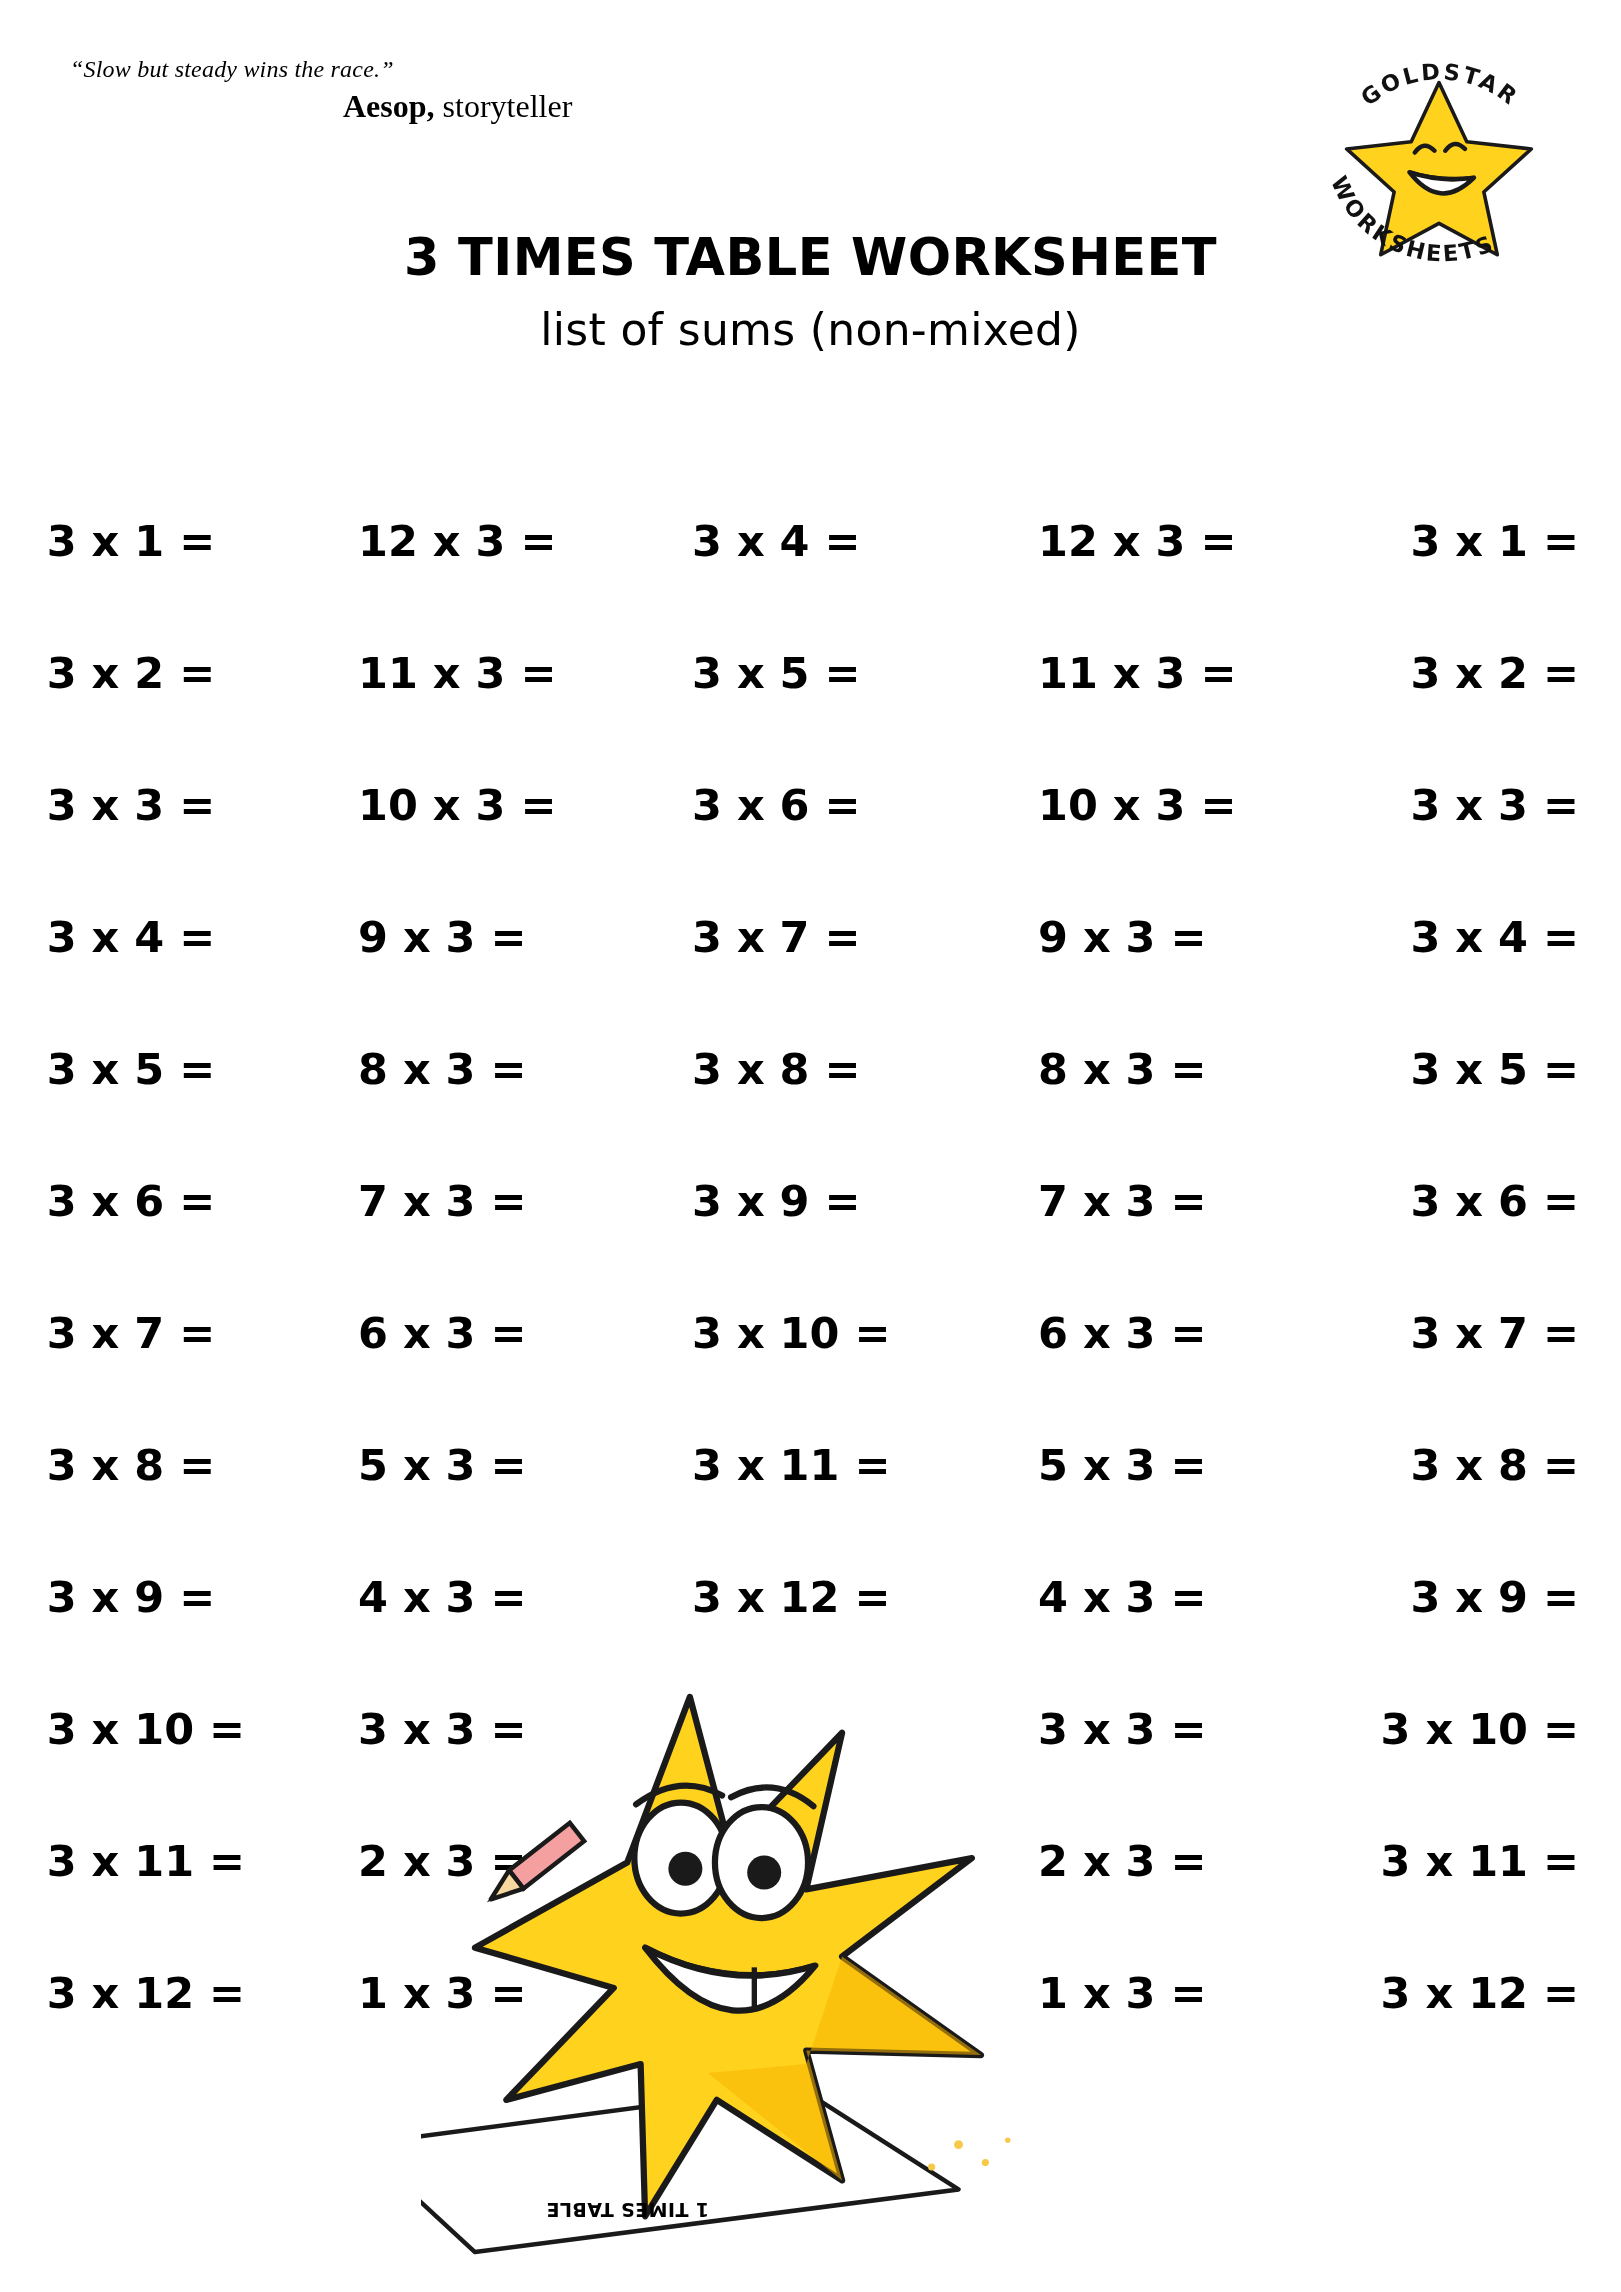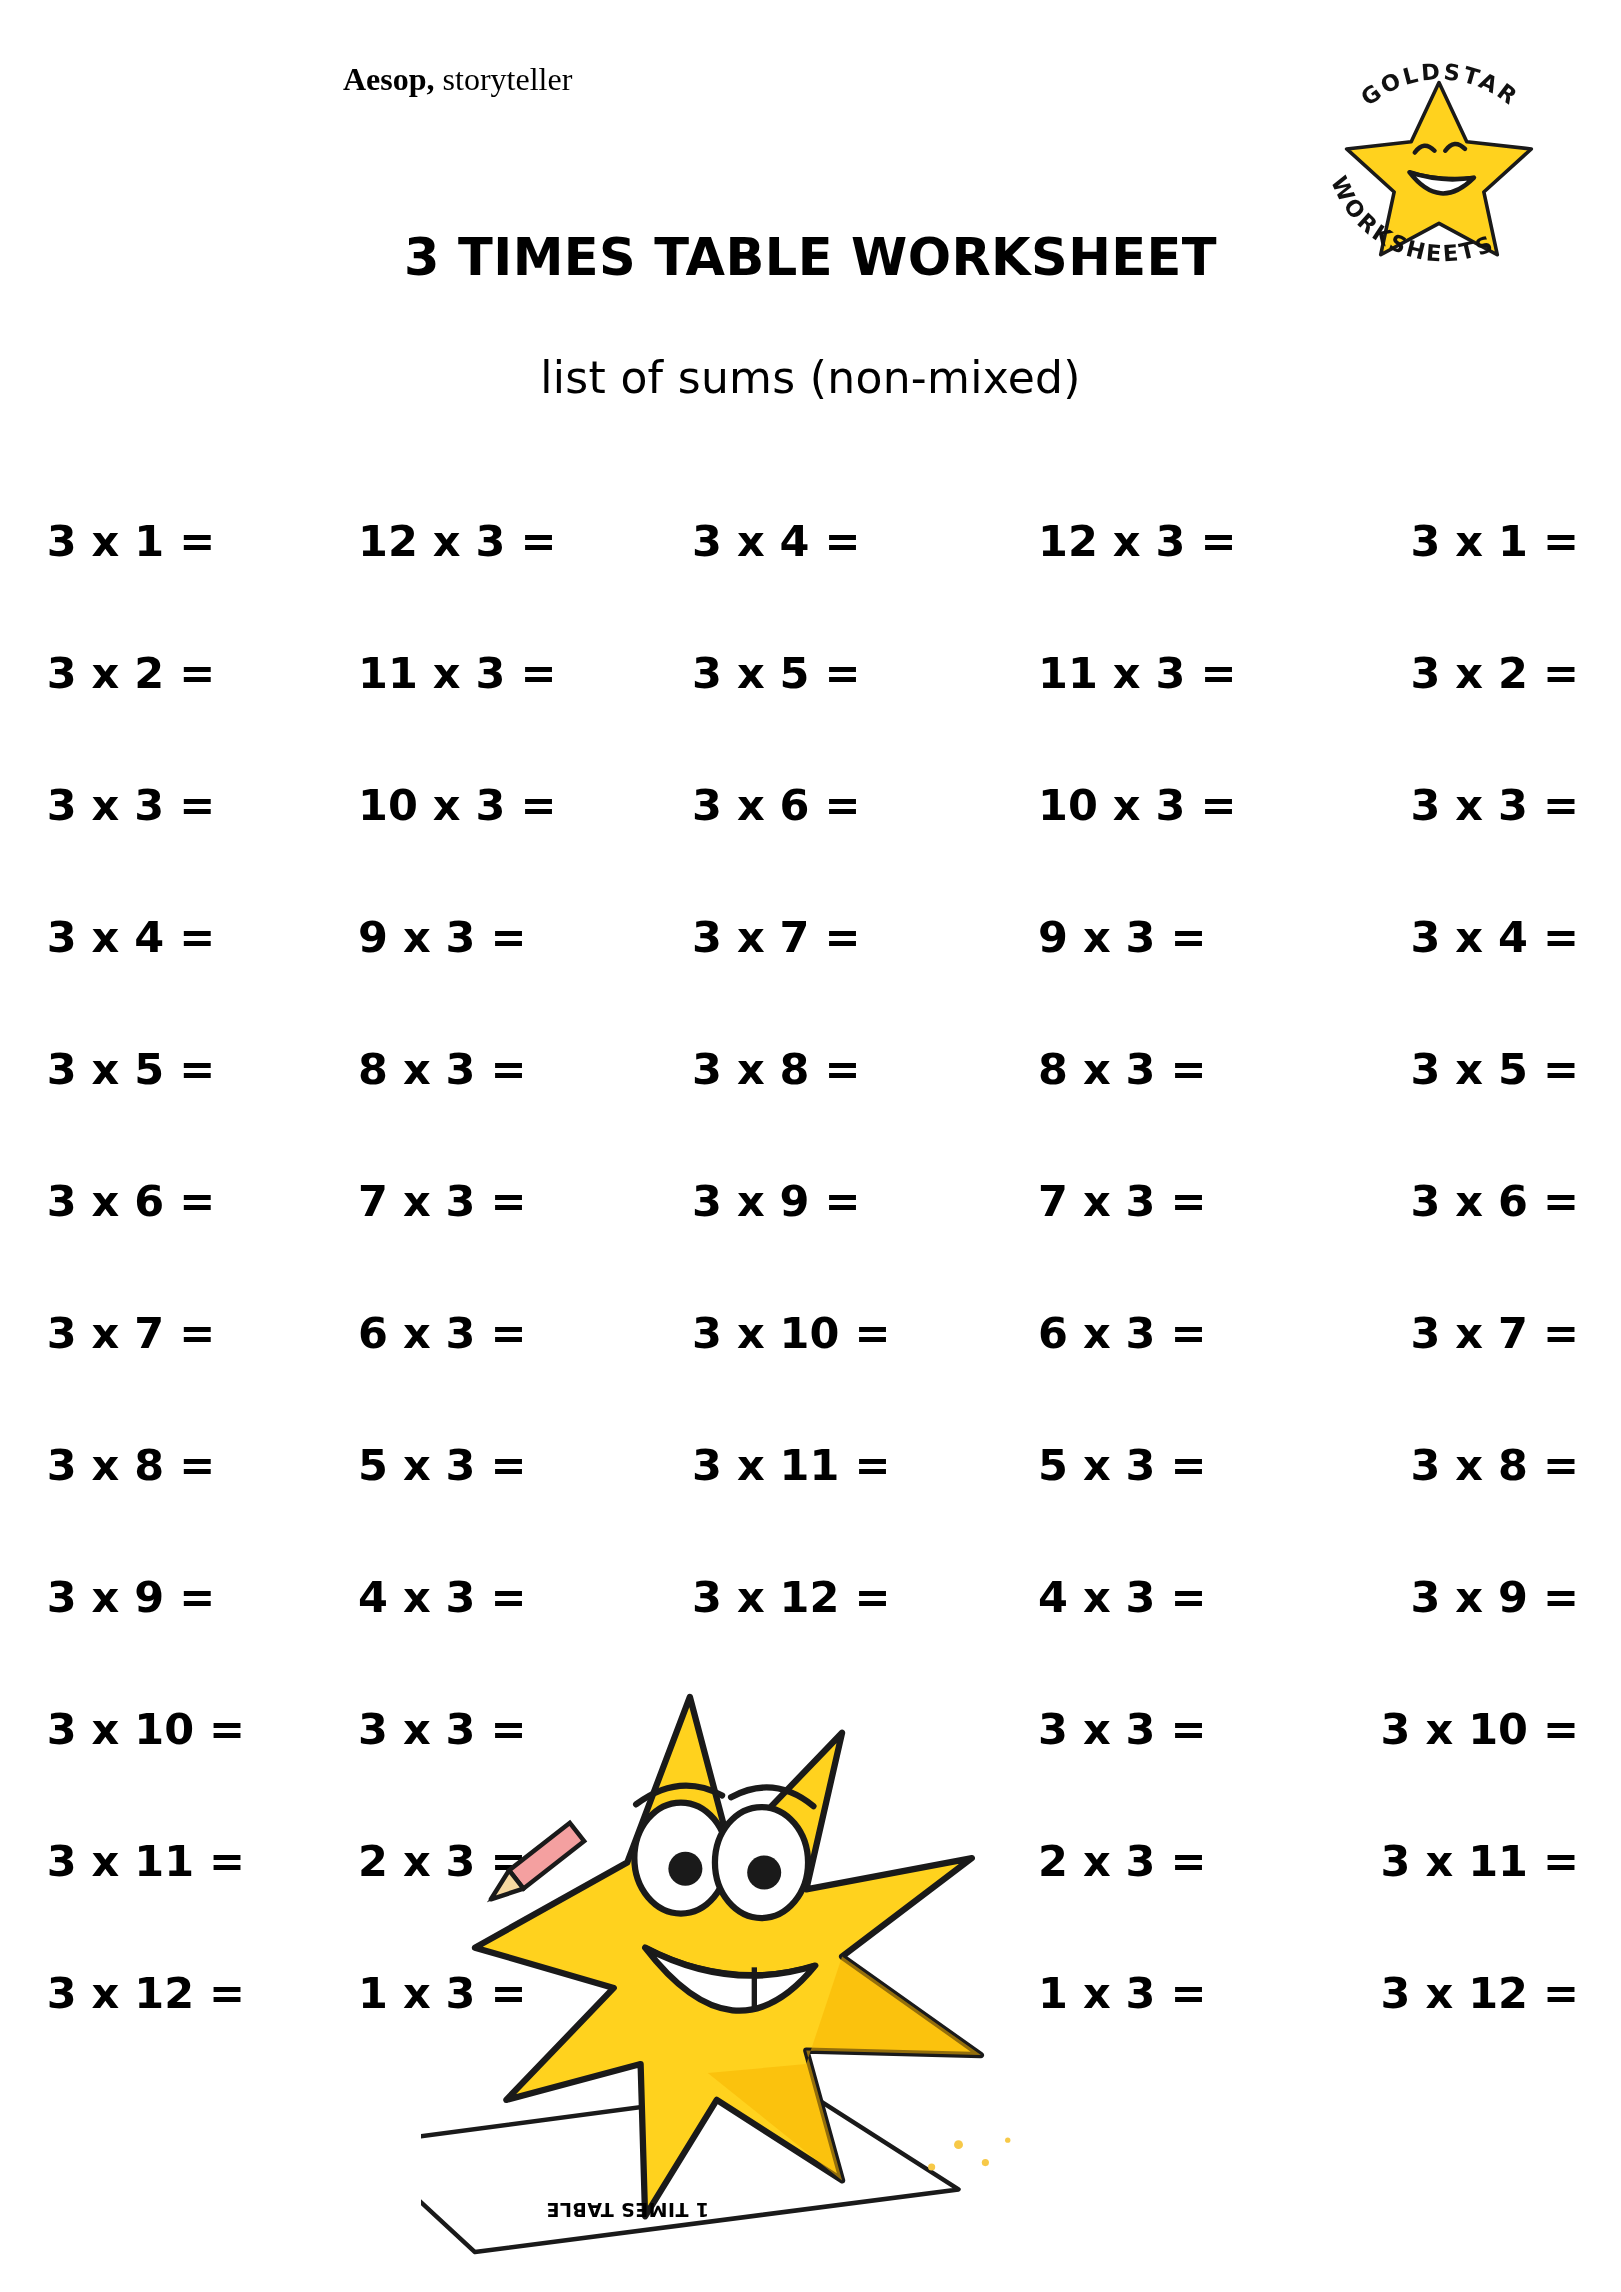--- a/index.html
+++ b/index.html
@@ -56,21 +56,20 @@
   .title-sub {
     position: absolute;
     left: 0;
     right: 0;
     top: 304px;
     text-align: center;
     font-family: "DejaVu Sans", sans-serif;
     font-size: 44px;
     font-weight: 500;
     letter-spacing: 0.3px;
-    margin-top: 48px;
   }
 
   
   .logo {
     position: absolute;
     left: 1309px;
     top: 27px;
     width: 260px;
     height: 260px;
   }
@@ -130,20 +129,21 @@
     font-size: 19px;
     font-weight: 600;
     transform: rotate(180deg);
     letter-spacing: 0.4px;
   }
 </style>
 </head>
 <body>
 
 <div class="quote-block">
+  <div class="quote-text">“Slow but steady wins the race.”</div>
   <div class="quote-attr"><span class="author">Aesop,</span><span> storyteller</span></div>
 </div>
 
 <div class="logo">
   <svg viewBox="0 0 290 290" width="260" height="260" xmlns="http://www.w3.org/2000/svg">
     <defs>
       <path id="arcTop" d="M 30,155 A 118,118 0 0 1 262,155" fill="none"></path>
       <path id="arcBot" d="M 18,120 A 132,132 0 0 0 250,215" fill="none"></path>
     </defs>
 

